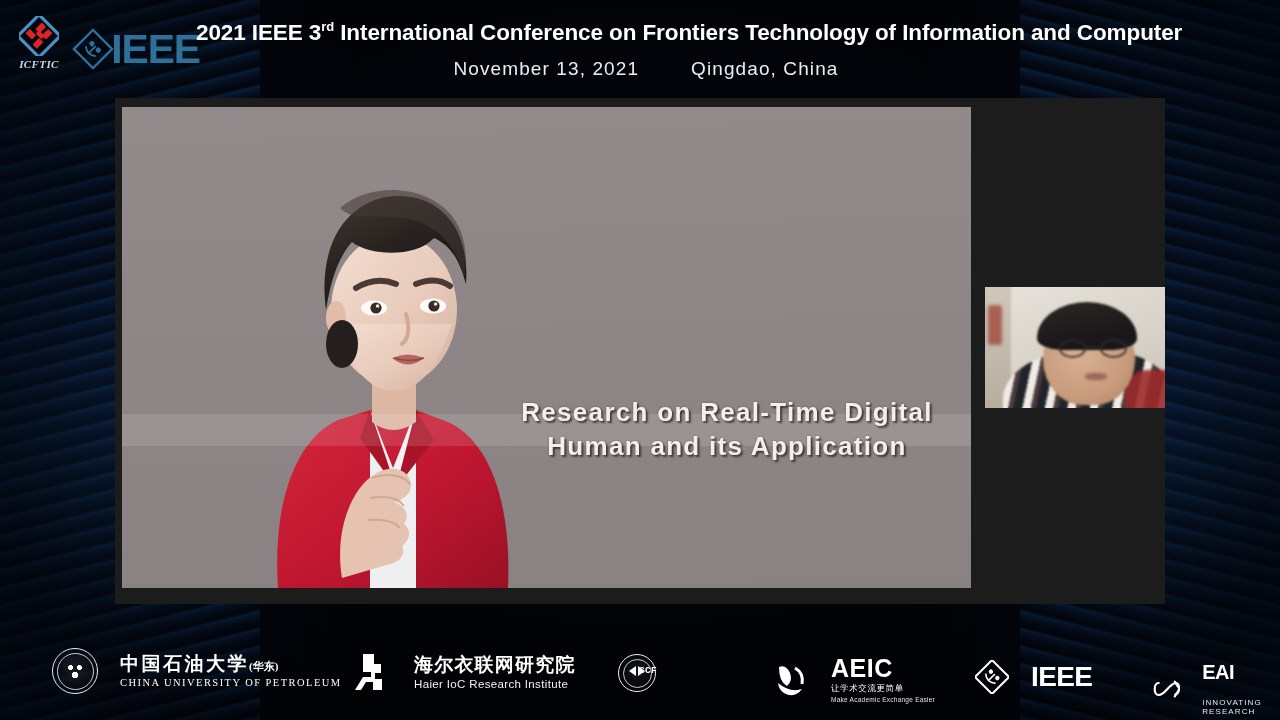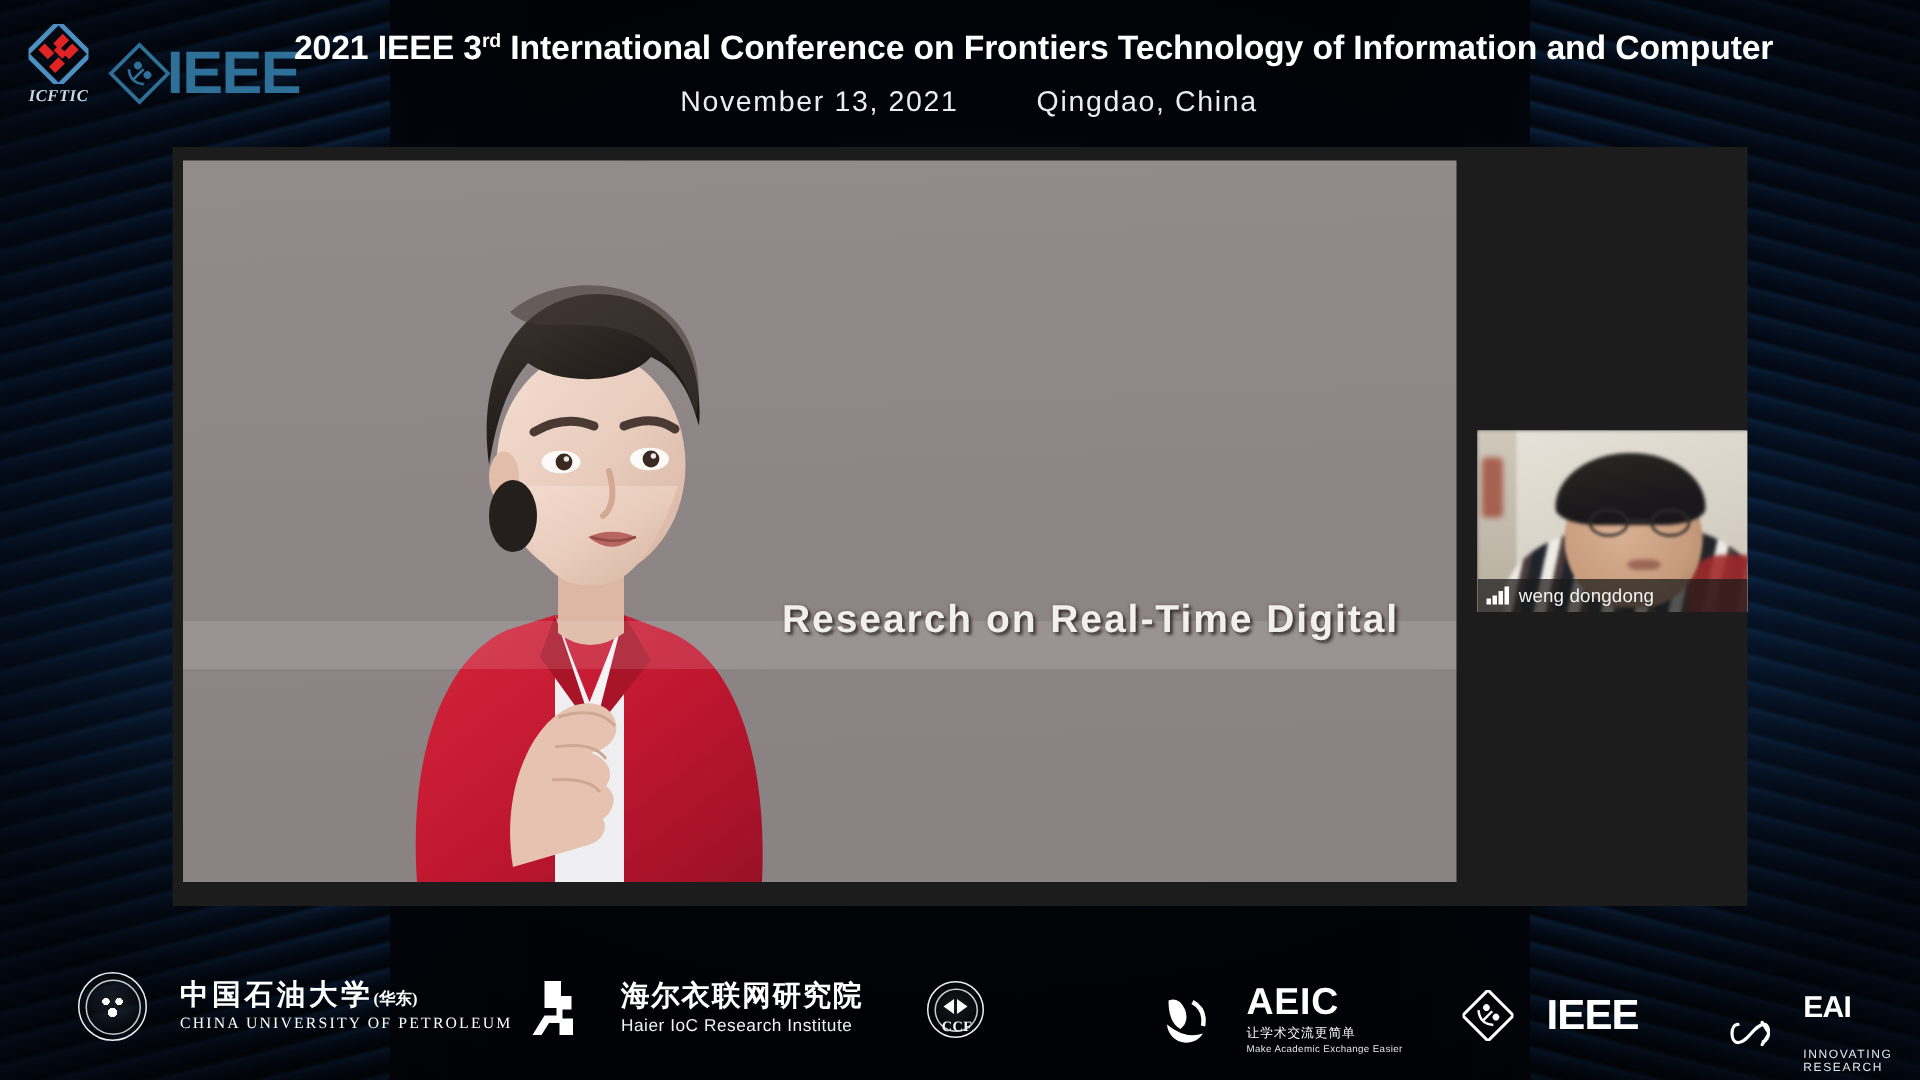--- a/index.html
+++ b/index.html
@@ -232,23 +232,23 @@
   #sponsor-ccf { left:618px; top:24px; }
   #ccf-seal { width:38px; height:38px; border-radius:50%; }
   #ccf-mark {
     position:absolute; left:50%; top:44%; transform:translate(-50%,-50%);
     display:flex; align-items:center; gap:2px;
   }
   #ccf-mark .tri { width:0; height:0; border-top:5px solid transparent; border-bottom:5px solid transparent; }
   #ccf-mark .tri.l { border-right:7px solid #fff; }
   #ccf-mark .tri.r { border-left:7px solid #fff; }
   #ccf-label {
-    position:absolute; left:0; bottom:1px; width:38px; text-align:center;
+    position:absolute; left:0; bottom:15px; width:38px; text-align:right;
     font-size:9.5px; font-weight:700; color:#fff;
-    font-family:Liberation Serif, serif; letter-spacing:.3px;
+    font-family:Liberation Mono, monospace; letter-spacing:.3px;
   }
 
   
   #sponsor-aeic { left:775px; top:26px; }
   #aeic-mark { width:34px; height:34px; }
   #aeic-word { font-size:25px; font-weight:700; letter-spacing:.5px; line-height:1; }
   #aeic-cn { font-size:8.5px; letter-spacing:.6px; margin-top:2px; }
   #aeic-en { font-size:6.5px; letter-spacing:.25px; margin-top:1px; color:#dfe5ec; }
 
   
@@ -383,20 +383,21 @@
                C192 392 190 402 182 408 C186 416 180 424 170 426 Z" fill="#e6c3b0"></path>
       <path d="M152 340 q26 -8 38 6" stroke="#cfa895" stroke-width="2" fill="none"></path>
       <path d="M150 360 q26 -4 34 8" stroke="#cfa895" stroke-width="2" fill="none"></path>
       <path d="M148 382 q24 -2 32 8" stroke="#cfa895" stroke-width="2" fill="none"></path>
     </svg>
 
     <div id="title-band"></div>
 
     <div id="slide-title">
       <span class="ln">Research on Real-Time Digital</span>
+      <span class="ln">Human and its Application</span>
     </div>
   </div>
 
   <div id="participant-tile">
     <div id="participant-video">
       <div id="pv-wall"></div>
       <div id="pv-doorframe"></div>
       <div id="pv-redobj"></div>
       <div id="pv-shirt"></div>
       <div id="pv-shirt-red"></div>
@@ -405,29 +406,20 @@
       <div id="pv-hair"></div>
       <div id="pv-glasses">
         <span class="lens l"></span>
         <span class="bridge"></span>
         <span class="lens r"></span>
       </div>
       <div id="pv-mouth"></div>
       <div id="pv-blur"></div>
     </div>
 
-    <div id="participant-namebar">
-      <span id="signal-icon">
-        <i></i>
-          <i></i>
-          <i></i>
-          <i></i>
-      </span>
-      <span id="participant-name">weng dongdong</span>
-    </div>
   </div>
 </div>
 
 <div id="sponsor-bar">
 
   <div class="sponsor" id="sponsor-cup">
     <div class="seal" id="cup-seal">
       <div class="inner-mark"></div>
     </div>
     <div>

